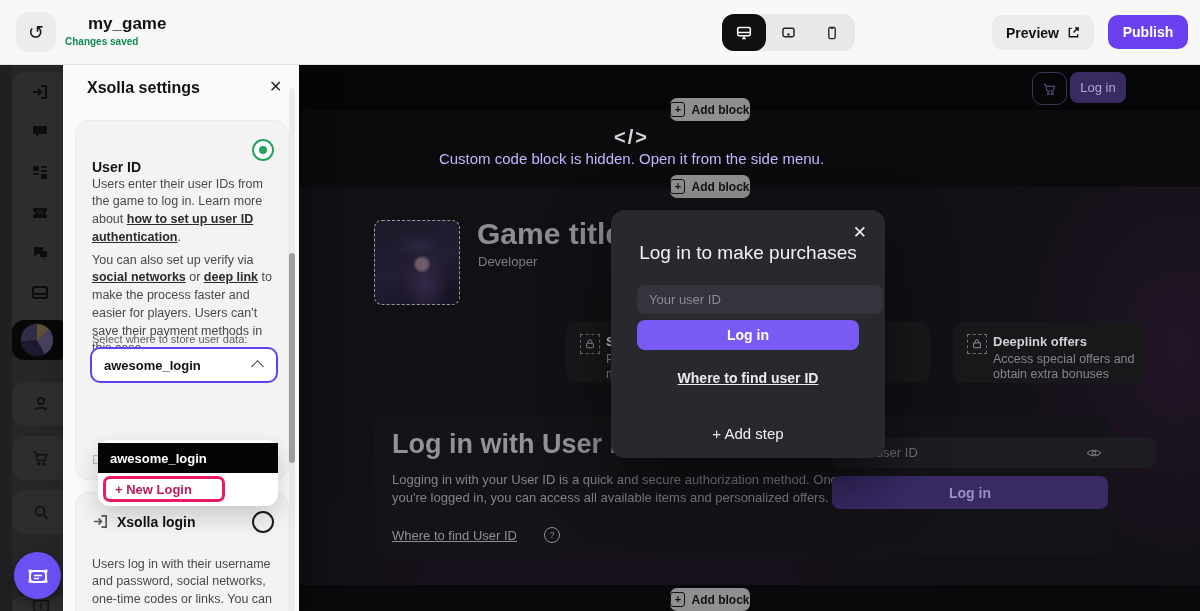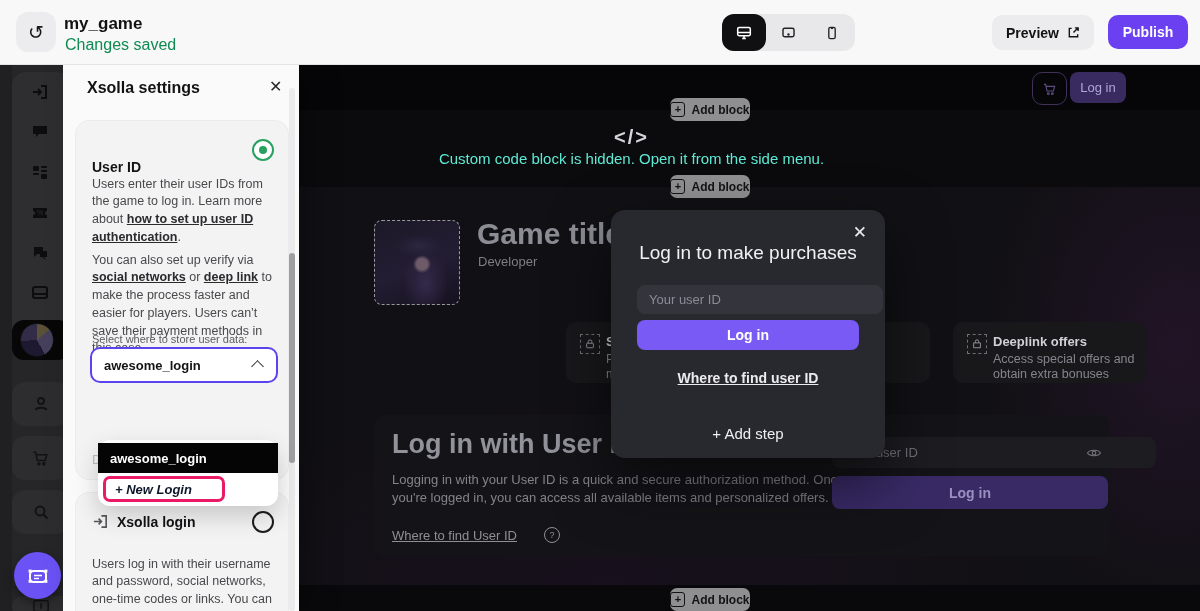--- a/index.html
+++ b/index.html
@@ -4,21 +4,21 @@
 <style>
   html,body{margin:0;padding:0;}
   body{width:1200px;height:611px;overflow:hidden;font-family:"Liberation Sans",sans-serif;background:#0c0c0e;}
   .stage{position:relative;width:1200px;height:611px;overflow:hidden;}
   .abs{position:absolute;}
 
   
   .topbar{left:0;top:0;width:1200px;height:64px;background:#f8f8f9;border-bottom:1px solid #e4e4e6;z-index:50;}
   .undo-btn{left:16px;top:12px;width:40px;height:40px;border-radius:12px;background:#ececee;display:flex;align-items:center;justify-content:center;font-size:19px;color:#17171a;cursor:pointer;}
   .tb-title{left:64px;top:14px;font-size:17px;font-weight:bold;color:#121214;}
-  .tb-status{left:65px;top:36px;font-size:16px;font-weight:normal;color:#0f8a52;}
+  .tb-status{left:65px;top:36px;font-size:10px;font-weight:bold;color:#0f8a52;}
   .seg-group{left:722px;top:14px;width:133px;height:37px;background:#e8e8ea;border-radius:12px;display:flex;z-index:51;}
   .seg{width:44px;height:37px;display:flex;align-items:center;justify-content:center;color:#232327;border-radius:12px;cursor:pointer;}
   .seg.active{background:#101013;color:#fff;}
   .lang-pill{left:872px;top:14px;width:105px;height:37px;background:#fff;border:1px solid #dcdcde;border-radius:12px;display:flex;align-items:center;justify-content:center;gap:6px;font-size:14px;color:#141416;cursor:pointer;}
   .chev-down{width:8px;height:8px;border-right:1.6px solid #2a2a2e;border-bottom:1.6px solid #2a2a2e;transform:rotate(45deg);margin-top:-3px;}
   .preview-btn{left:992px;top:15px;width:102px;height:35px;background:#ececee;border-radius:10px;display:flex;align-items:center;justify-content:center;gap:8px;font-size:14px;font-weight:bold;color:#121214;cursor:pointer;}
   .publish-btn{left:1108px;top:15px;width:80px;height:34px;background:#6b40f0;border-radius:10px;display:flex;align-items:center;justify-content:center;font-size:14px;font-weight:bold;color:#ffffff;cursor:pointer;}
 
   
   .rail{left:0;top:64px;width:63px;height:547px;background:#262628;z-index:30;overflow:hidden;}
@@ -42,21 +42,21 @@
       #111014;}
   .pv-bottomband{left:0;top:521px;width:1137px;height:26px;background:#09090b;}
   .pv-cart{left:969px;top:8px;width:33px;height:31px;border:1.4px solid #3f3158;border-radius:10px;display:flex;align-items:center;justify-content:center;color:#5d4d85;cursor:pointer;}
   .pv-login-top{left:1007px;top:8px;width:56px;height:31px;background:#392b60;border-radius:8px;display:flex;align-items:center;justify-content:center;font-size:13px;color:#b0a5d8;cursor:pointer;}
   .addblock{width:80px;height:23px;background:#8f8f91;border-radius:7px;display:flex;align-items:center;justify-content:center;gap:6px;font-size:12px;font-weight:bold;color:#131315;cursor:pointer;z-index:15;}
   .plusbox{width:13px;height:13px;border:1.5px solid #131315;border-radius:3px;font-size:11px;line-height:11px;font-weight:bold;display:flex;align-items:center;justify-content:center;}
   .ab1{left:607px;top:34px;}
   .ab2{left:607px;top:111px;}
   .ab3{left:607px;top:524px;}
   .code-glyph{left:0;top:62px;width:1137px;text-align:center;font-size:20px;font-weight:bold;color:#d6d6da;letter-spacing:2px;}
-  .code-msg{left:0;top:86px;width:1137px;text-align:center;font-size:15px;color:#5eead4;}
+  .code-msg{left:0;top:86px;width:1137px;text-align:center;font-size:15px;color:#c4b5fd;}
 
   .hero-avatar{left:311px;top:156px;width:84px;height:83px;border:1px dashed #9a9a9e;border-radius:8px;
     background:
       radial-gradient(circle 9px at 56% 52%, #6e5a68 0 60%, transparent 100%),
       radial-gradient(ellipse 34px 16px at 52% 30%, #2c2640, transparent 70%),
       radial-gradient(ellipse 30px 44px at 60% 75%, #332a4a, transparent 75%),
       linear-gradient(160deg,#1c1928,#231d33 55%,#15111f);}
   .hero-title{left:414px;top:153px;font-size:30px;font-weight:bold;color:#8c8c95;}
   .hero-sub{left:415px;top:190px;font-size:13px;color:#7e7e86;}
 
@@ -103,21 +103,21 @@
   .sel-label{position:absolute;left:16px;top:212px;font-size:11px;color:#5c5c60;}
   .select{position:absolute;left:14px;top:226px;width:184px;height:32px;background:#fff;border:2px solid #5b43f0;border-radius:10px;display:flex;align-items:center;cursor:pointer;}
   .select .val{margin-left:12px;font-size:13px;font-weight:bold;color:#141416;}
   .chev-up{position:absolute;right:14px;width:8px;height:8px;border-right:1.7px solid #333;border-top:1.7px solid #333;transform:rotate(-45deg);margin-top:3px;}
   .deeplink-row{position:absolute;left:16px;top:330px;width:182px;display:flex;align-items:center;justify-content:space-between;}
   .deeplink-label{font-size:13px;color:#bcbcbf;}
   .toggle{width:26px;height:16px;border-radius:8px;background:#d9d9db;position:relative;cursor:pointer;}
   .toggle::after{content:"";position:absolute;right:2px;top:2px;width:12px;height:12px;border-radius:50%;background:#f7f7f8;}
   .dropdown{position:absolute;left:22px;top:319px;width:180px;height:66px;background:#fff;border-radius:12px;box-shadow:0 10px 24px rgba(0,0,0,.18);z-index:45;}
   .opt1{position:absolute;left:0;top:3px;width:180px;height:30px;background:#050505;color:#fff;font-size:13px;font-weight:bold;display:flex;align-items:center;padding-left:12px;box-sizing:border-box;cursor:pointer;}
-  .opt2{position:absolute;left:5px;top:36px;width:122px;height:26px;border:3px solid #ea1a67;border-radius:7px;display:flex;align-items:center;padding-left:9px;box-sizing:border-box;font-size:13px;font-weight:bold;color:#0f172a;cursor:pointer;background:#fff;font-style:italic;}
+  .opt2{position:absolute;left:5px;top:36px;width:122px;height:26px;border:3px solid #ea1a67;border-radius:7px;display:flex;align-items:center;padding-left:9px;box-sizing:border-box;font-size:13px;font-weight:bold;color:#be185d;cursor:pointer;background:#fff;}
   .x-icon-row{position:absolute;left:16px;top:20px;display:flex;align-items:center;gap:8px;}
   .scroll-track{position:absolute;left:226px;top:24px;width:6px;height:523px;background:#ebebec;border-radius:3px;}
   .scroll-thumb{position:absolute;left:226px;top:189px;width:6px;height:210px;background:#9f9fa2;border-radius:3px;cursor:pointer;}
 
   svg{display:block;}
 </style>
 </head>
 <body>
 
 <div class="stage">
@@ -330,21 +330,21 @@
     </div>
 
     <div class="scroll-track"></div>
     <div class="scroll-thumb"></div>
   </div>
 
   <div class="abs topbar"></div>
   <div class="abs undo-btn" style="z-index:51;">
     <span>↺</span>
   </div>
-  <div class="abs tb-title" style="z-index:51;">my_game</div>
+  <div class="abs tb-title" style="z-index:51;margin-left:24px;">my_game</div>
   <div class="abs tb-status" style="z-index:51;">Changes saved</div>
 
   <div class="abs seg-group">
     <div class="seg active">
       <span>
         <svg width="18" height="18" viewBox="0 0 20 20" fill="none" stroke="currentColor" stroke-width="1.7">
             <rect x="3" y="4" width="14" height="9" rx="1.5"></rect>
             <path d="M3 9.5h14M8 16h4M10 13v3"></path>
           </svg>
       </span>

